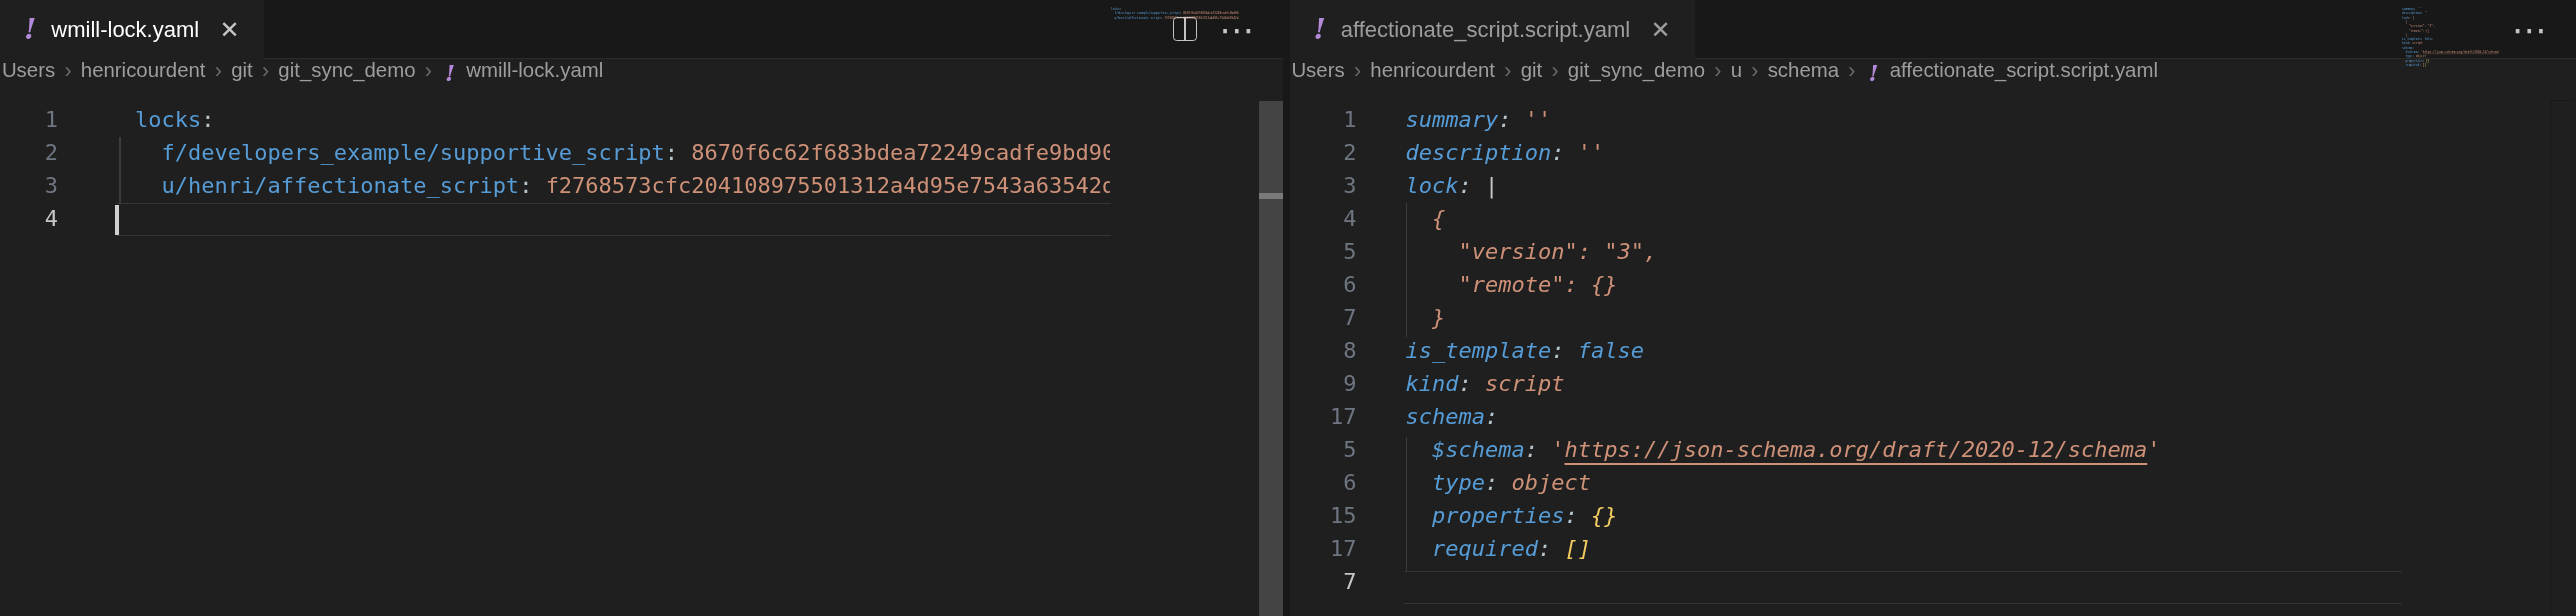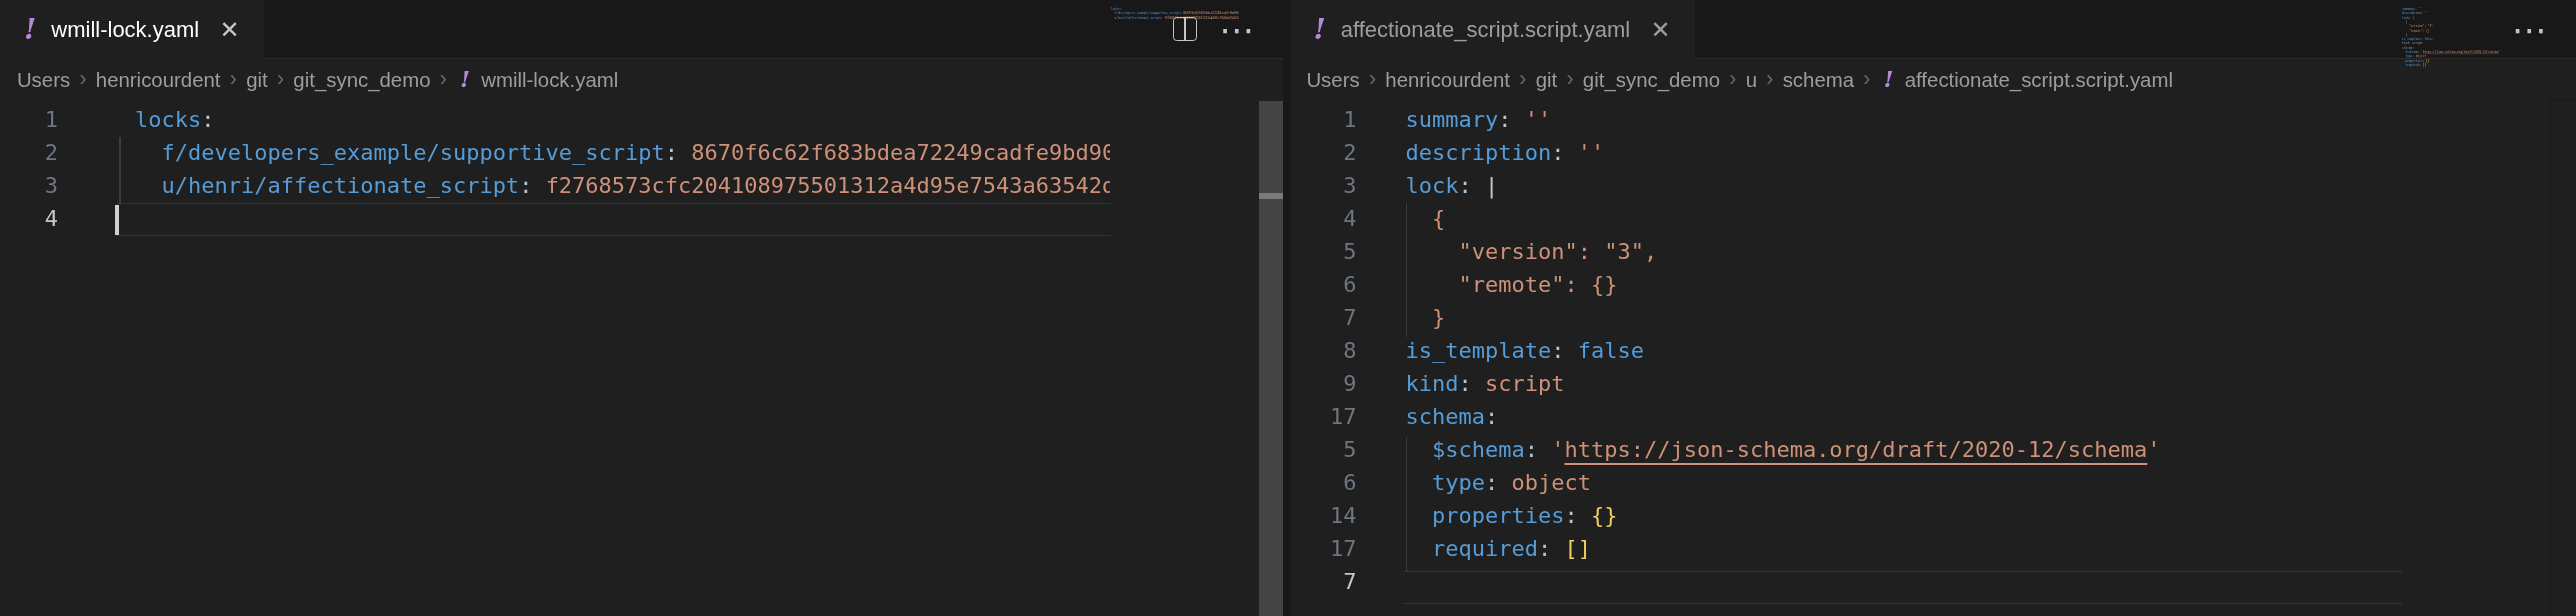--- a/index.html
+++ b/index.html
@@ -17,34 +17,34 @@
   .tab .label{font-size:22px;color:#ffffff;}
   .pane.right .tab .label{color:#9d9d9d;}
   .tab .close{font-size:24px;color:#c5c5c5;margin-left:20.4px;}
   .pane.right .tab .close{color:#9d9d9d;}
   .editor-actions{position:absolute;z-index:3;top:0;right:26px;height:58px;display:flex;align-items:center;gap:22px;}
   .split-icon{width:22px;height:22px;border:1.9px solid #c5c5c5;border-radius:3.7px;position:relative;}
   .split-icon::after{content:"";position:absolute;left:50%;top:0;bottom:0;width:1.9px;margin-left:-0.9px;background:#c5c5c5;}
   .more{color:#c5c5c5;font-size:35px;line-height:1;letter-spacing:2.8px;}
 
   
-  .breadcrumbs{height:33px;display:flex;align-items:flex-end;padding-left:15px;font-size:20.4px;color:#9d9d9d;white-space:nowrap;overflow:hidden;}
+  .breadcrumbs{height:33px;display:flex;align-items:flex-start;padding-left:0;font-size:20.4px;color:#9d9d9d;white-space:nowrap;overflow:hidden;}
   .crumb{padding:0 1.9px;}
   .crumb-sep{color:#6a6a6a;font-size:21.3px;padding:0 7.4px;}
   .crumb-flag{font-family:"DejaVu Serif",serif;font-style:italic;font-weight:bold;font-size:23px;color:#b389d9;padding:0 9.3px 0 5.6px;}
 
   
   .editor{position:absolute;top:93px;left:0;right:0;bottom:0;font-family:"DejaVu Sans Mono",monospace;font-size:22px;line-height:33px;}
   .gutter{position:absolute;top:10.2px;left:0;width:58px;text-align:right;color:#6e7681;}
   .pane.right .gutter{width:67px;}
   .gutter .ln{height:33px;}
   .gutter .ln.active{color:#c6c6c6;}
   .code{position:absolute;top:10.2px;overflow:hidden;white-space:pre;}
   .pane.left .code{left:119px;right:173px;margin-left:16px;}
-  .pane.right .code{left:116px;right:174px;}
+  .pane.right .code{left:116px;right:174px;font-style:italic;}
   .row{height:33px;}
   .tk-k{color:#569cd6;}
   .tk-kw{color:#569cd6;}
   .tk-s{color:#ce9178;}
   .tk-b{color:#f2cc60;}
   .tk-p{color:#b8c4cc;}
   .tk-pipe{color:#c8c8c8;}
   .tk-link{color:#ce9178;text-decoration:underline;text-underline-offset:5.6px;}
 
   .current-line{position:absolute;height:33px;border-top:1.9px solid #343434;border-bottom:1.9px solid #343434;box-sizing:border-box;}
@@ -153,21 +153,21 @@
           <div class="ln">3</div>
           <div class="ln">4</div>
           <div class="ln">5</div>
           <div class="ln">6</div>
           <div class="ln">7</div>
           <div class="ln">8</div>
           <div class="ln">9</div>
           <div class="ln">17</div>
           <div class="ln">5</div>
           <div class="ln">6</div>
-          <div class="ln">14</div>
+          <div class="ln">15</div>
           <div class="ln">17</div>
           <div class="ln active">7</div>
         </div>
       <div class="code"><div class="row"><span class="tk-k">summary</span><span class="tk-p">:</span><span class="tk-w"> </span><span class="tk-s">''</span></div><div class="row"><span class="tk-k">description</span><span class="tk-p">:</span><span class="tk-w"> </span><span class="tk-s">''</span></div><div class="row"><span class="tk-k">lock</span><span class="tk-p">:</span><span class="tk-w"> </span><span class="tk-pipe">|</span></div><div class="row"><span class="tk-s">  {</span></div><div class="row"><span class="tk-s">    "version": "3",</span></div><div class="row"><span class="tk-s">    "remote": {}</span></div><div class="row"><span class="tk-s">  }</span></div><div class="row"><span class="tk-k">is_template</span><span class="tk-p">:</span><span class="tk-w"> </span><span class="tk-kw">false</span></div><div class="row"><span class="tk-k">kind</span><span class="tk-p">:</span><span class="tk-w"> </span><span class="tk-s">script</span></div><div class="row"><span class="tk-k">schema</span><span class="tk-p">:</span></div><div class="row"><span class="tk-w">  </span><span class="tk-k">$schema</span><span class="tk-p">:</span><span class="tk-w"> </span><span class="tk-s">'</span><span class="tk-link">https://json-schema.org/draft/2020-12/schema</span><span class="tk-s">'</span></div><div class="row"><span class="tk-w">  </span><span class="tk-k">type</span><span class="tk-p">:</span><span class="tk-w"> </span><span class="tk-s">object</span></div><div class="row"><span class="tk-w">  </span><span class="tk-k">properties</span><span class="tk-p">:</span><span class="tk-w"> </span><span class="tk-b">{}</span></div><div class="row"><span class="tk-w">  </span><span class="tk-k">required</span><span class="tk-p">:</span><span class="tk-w"> </span><span class="tk-b">[]</span></div><div class="row"></div></div>
     </div>
     <div class="minimap">
         <div class="minimap-inner"><div class="row"><span class="tk-k">summary</span><span class="tk-p">:</span><span class="tk-w"> </span><span class="tk-s">''</span></div><div class="row"><span class="tk-k">description</span><span class="tk-p">:</span><span class="tk-w"> </span><span class="tk-s">''</span></div><div class="row"><span class="tk-k">lock</span><span class="tk-p">:</span><span class="tk-w"> </span><span class="tk-pipe">|</span></div><div class="row"><span class="tk-s">  {</span></div><div class="row"><span class="tk-s">    "version": "3",</span></div><div class="row"><span class="tk-s">    "remote": {}</span></div><div class="row"><span class="tk-s">  }</span></div><div class="row"><span class="tk-k">is_template</span><span class="tk-p">:</span><span class="tk-w"> </span><span class="tk-kw">false</span></div><div class="row"><span class="tk-k">kind</span><span class="tk-p">:</span><span class="tk-w"> </span><span class="tk-s">script</span></div><div class="row"><span class="tk-k">schema</span><span class="tk-p">:</span></div><div class="row"><span class="tk-w">  </span><span class="tk-k">$schema</span><span class="tk-p">:</span><span class="tk-w"> </span><span class="tk-s">'</span><span class="tk-link">https://json-schema.org/draft/2020-12/schema</span><span class="tk-s">'</span></div><div class="row"><span class="tk-w">  </span><span class="tk-k">type</span><span class="tk-p">:</span><span class="tk-w"> </span><span class="tk-s">object</span></div><div class="row"><span class="tk-w">  </span><span class="tk-k">properties</span><span class="tk-p">:</span><span class="tk-w"> </span><span class="tk-b">{}</span></div><div class="row"><span class="tk-w">  </span><span class="tk-k">required</span><span class="tk-p">:</span><span class="tk-w"> </span><span class="tk-b">[]</span></div><div class="row"></div></div>
       </div>
     <div class="scroll-zone"></div>
   </div>

